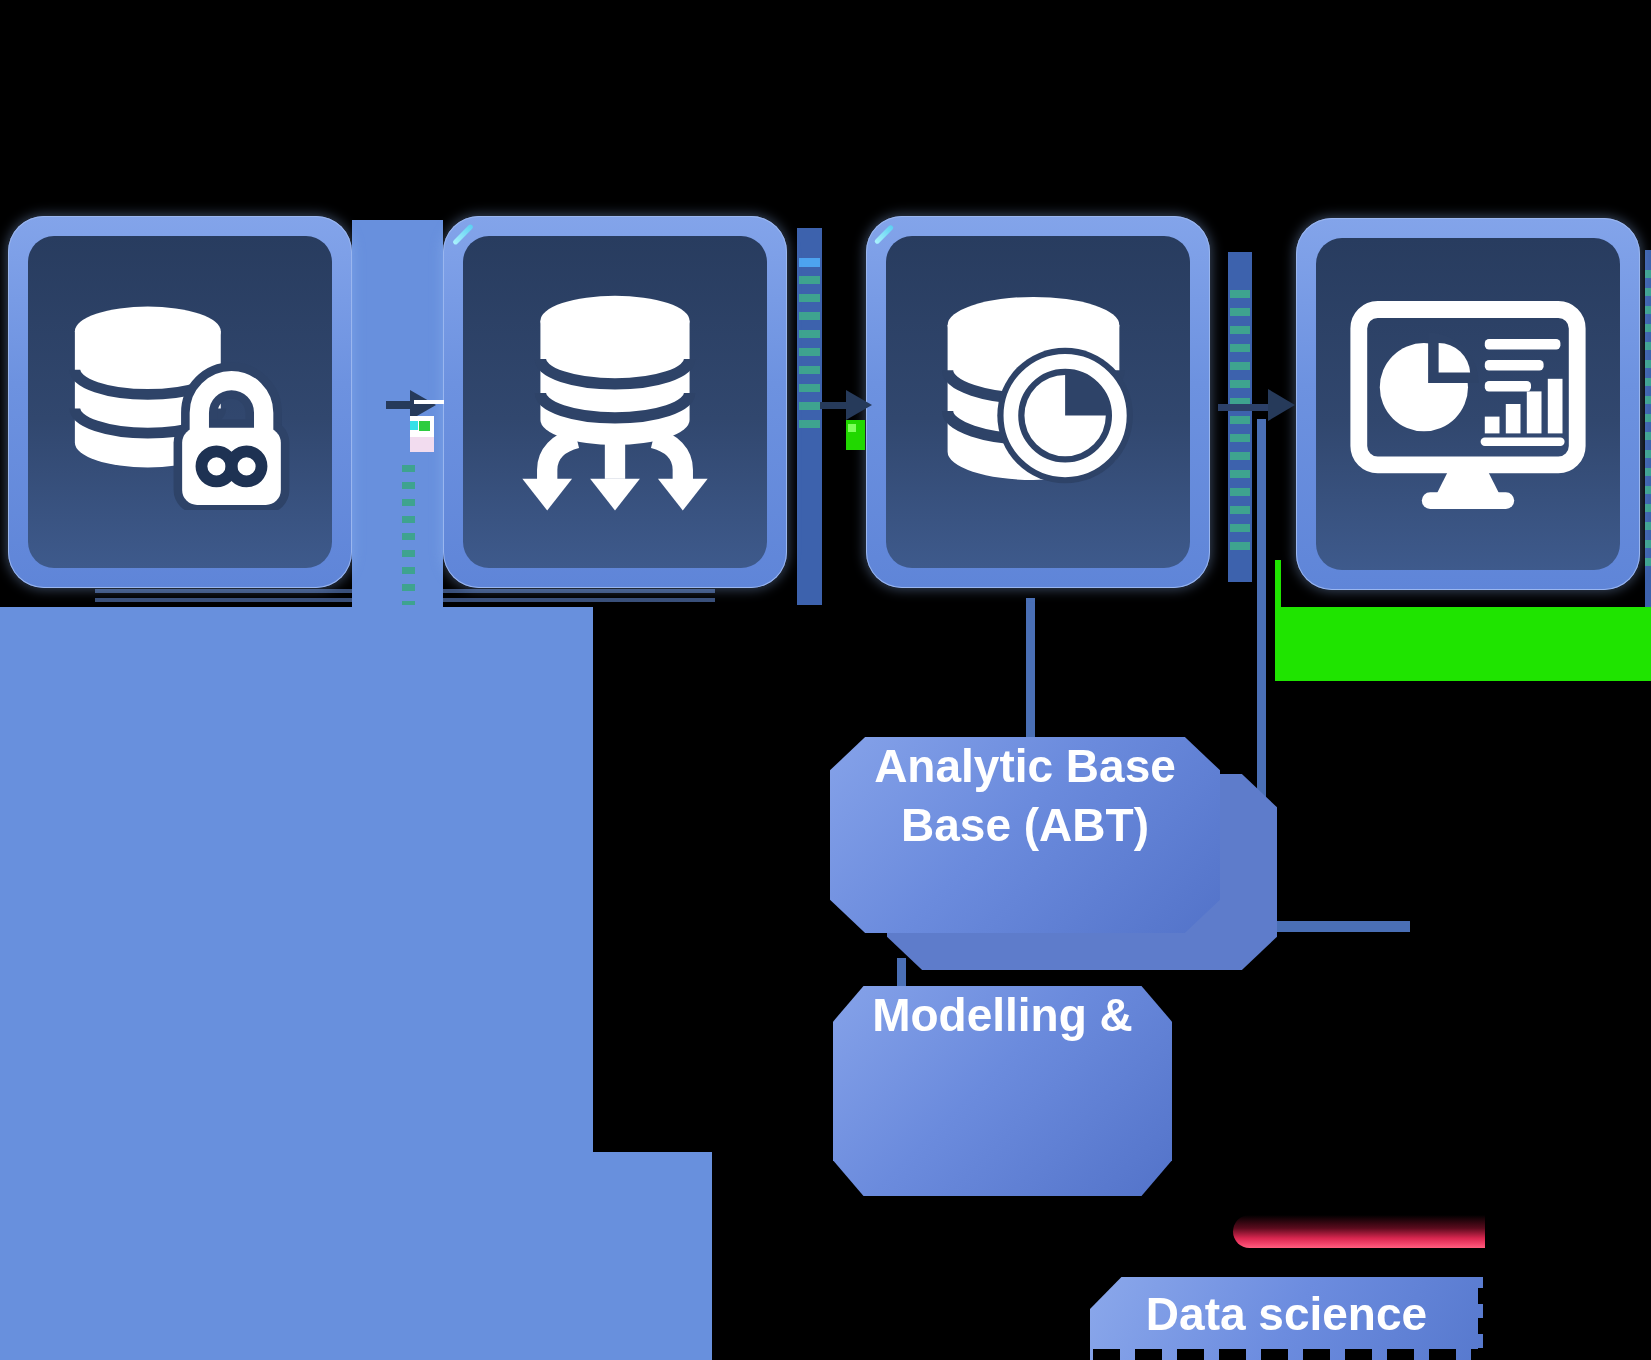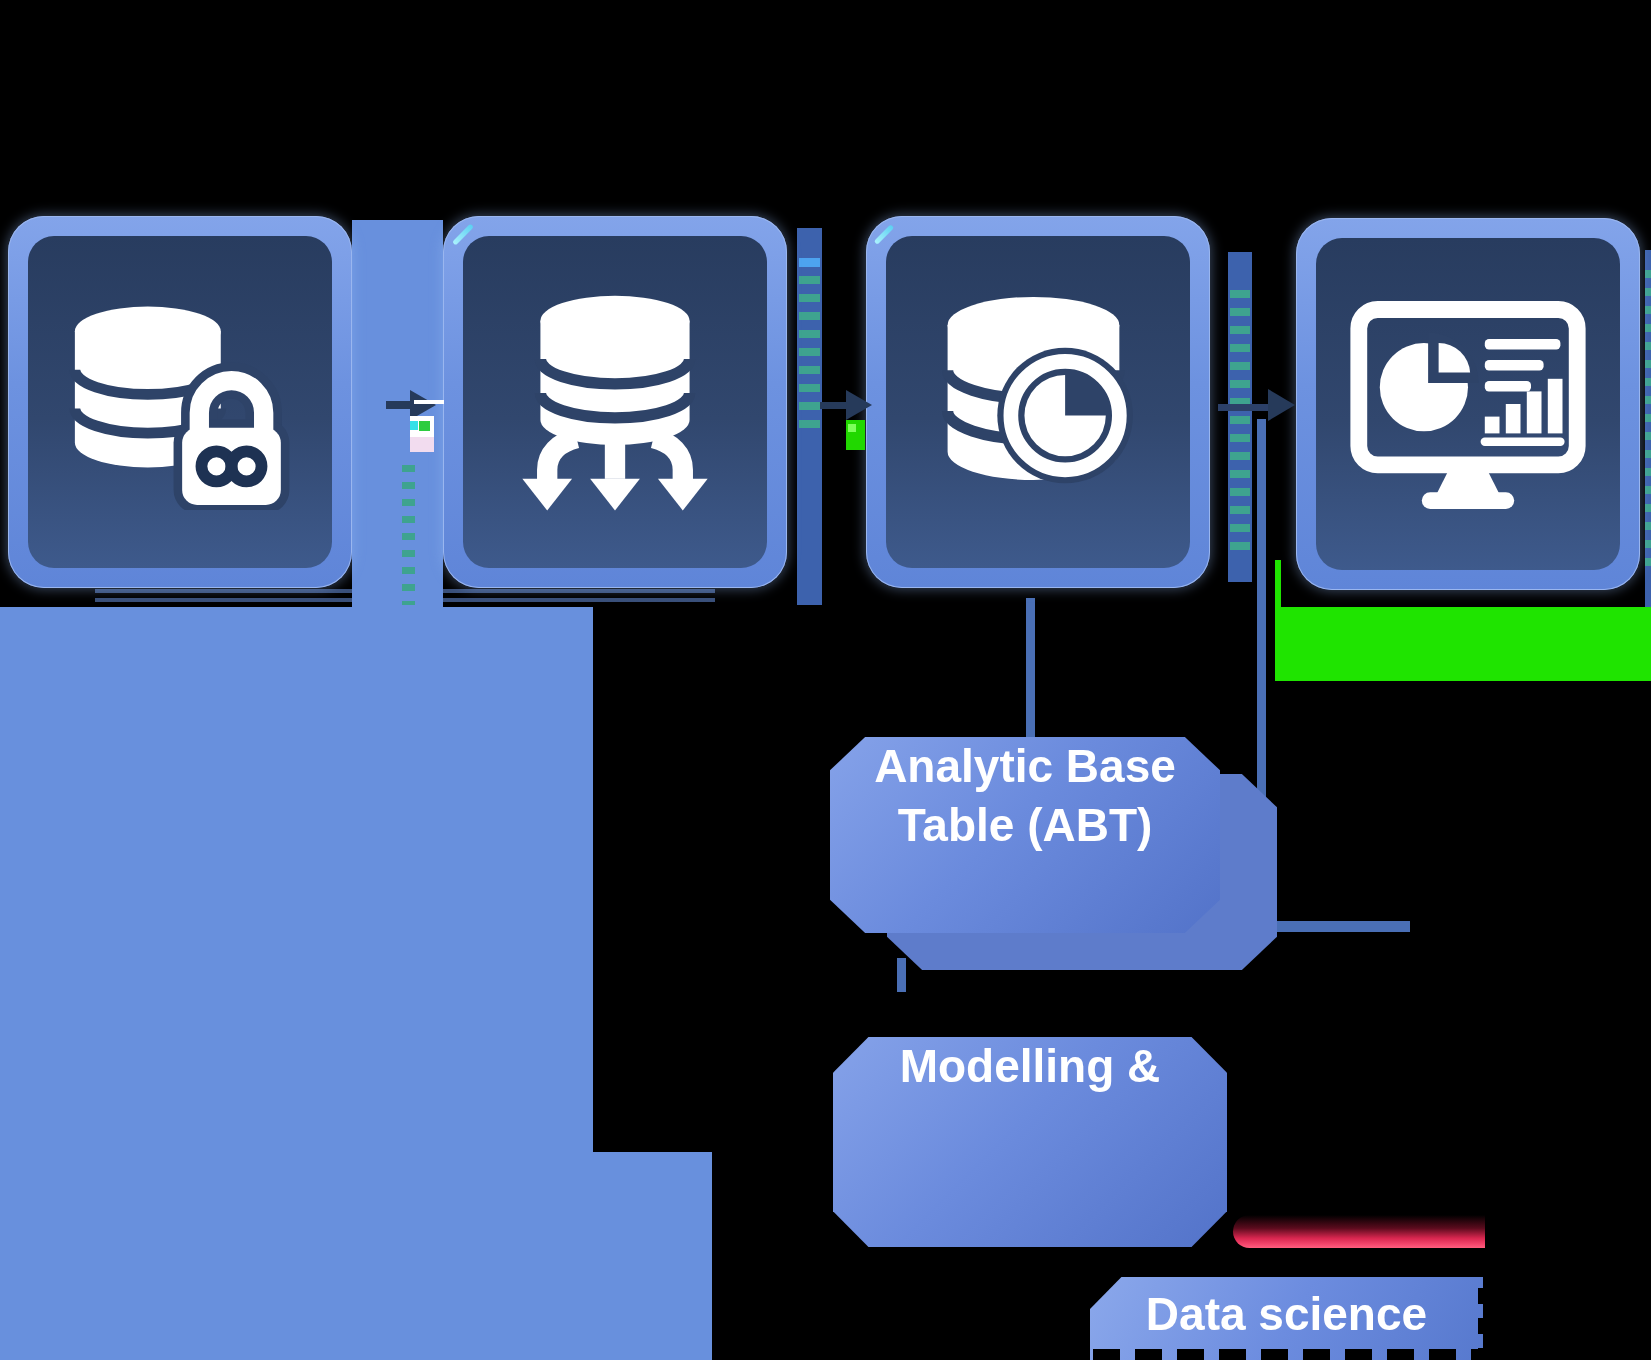--- a/index.html
+++ b/index.html
@@ -89,24 +89,24 @@
   <div class="abs pink-band" style="left:1233px; top:1215px; width:252px; height:33px;"></div>
 
   <div class="abs conn" style="left:1026px; top:598px; width:9px; height:141px;"></div>
   <div class="abs conn" style="left:1257px; top:419px; width:9px; height:402px;"></div>
   <div class="abs conn" style="left:1224px; top:921px; width:186px; height:11px;"></div>
   <div class="abs conn" style="left:897px; top:958px; width:9px; height:34px;"></div>
 
   <div class="abs octo labelshadow" style="left:887px; top:774px; width:390px; height:196px;"></div>
   <div class="abs octo labelbox" style="left:830px; top:737px; width:390px; height:196px;">
     <div>Analytic Base</div>
-    <div>Table (ABT)</div>
-  </div>
-
-  <div class="abs octo labelbox" style="left:833px; top:1037px; width:394px; height:210px;">
+    <div>Base (ABT)</div>
+  </div>
+
+  <div class="abs octo labelbox" style="left:833px; top:986px; width:339px; height:210px;">
     <div>Modelling &amp;</div>
   </div>
 
   <div class="abs ds-box" style="left:1090px; top:1277px; width:393px; height:100px; padding-top:0;">
     <div style="margin-top:10px;">Data science</div>
   </div>
   <div class="abs dash-h" style="left:1093px; top:1349px; width:392px; height:11px;"></div>
   <div class="abs dash-v" style="left:1478px; top:1288px; width:13px; height:72px;"></div>
 
   <div class="abs sq" style="left:8px; top:216px;">

